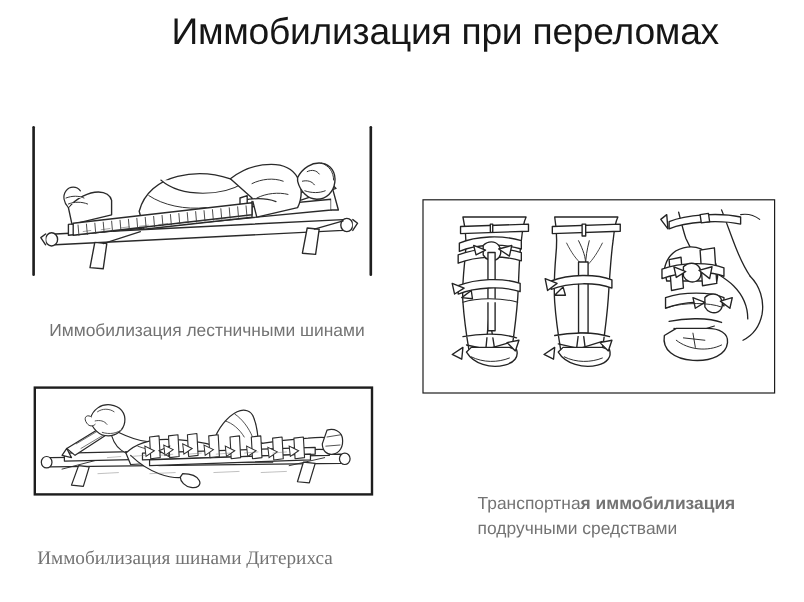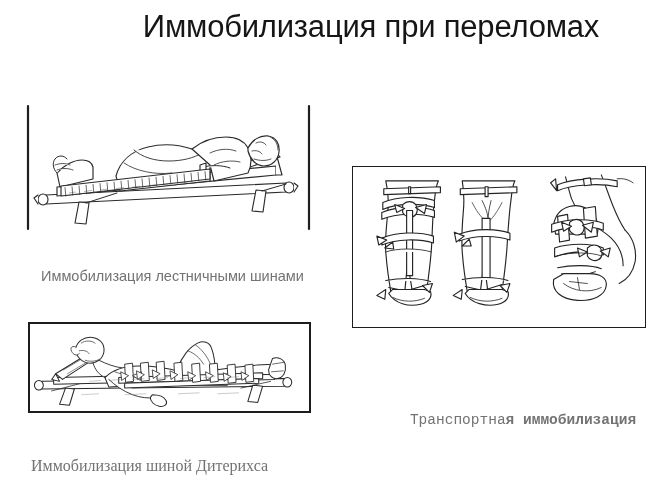--- a/index.html
+++ b/index.html
@@ -94,25 +94,25 @@
     top: 440px;
     font-family: "Liberation Serif", serif;
     font-size: 16px;
     line-height: 20px;
     font-weight: 400;
   }
   #caption-improvised-means {
     left: 398px;
     top: 394px;
     width: 250px;
-    font-family: Liberation Mono, monospace;
+    font-family: Liberation Sans, sans-serif;
     font-size: 14.5px;
     line-height: 21px;
     font-weight: 400;
-    text-align: center;
+    text-align: left;
     white-space: normal;
   }
   #caption-improvised-means .cap-line {
     display: block;
   }
   #caption-improvised-means .cap-em {
     font-weight: 600;
   }
 </style>
 </head>
@@ -324,20 +324,21 @@
       <path d="M226 112 L228 124" stroke-width="0.8"></path>
       <path d="M218 116 L236 118" stroke-width="0.8"></path>
 
       <path d="M274 64 C282 72 286 84 284 96 C282 106 276 114 268 118" stroke-width="1.1" fill="none"></path>
     </g>
   </svg>
 </div>
 
 <div class="caption" id="caption-improvised-means">
   <span class="cap-line"><span>Транспортна</span><span class="cap-em">я иммобилизация</span></span>
+  <span class="cap-line">подручными средствами</span>
 </div>
 
 <div class="figure" id="fig-dieterichs-splint">
   <svg viewBox="0 0 283 91" preserveAspectRatio="none">
     <g fill="#ffffff" stroke="#2a2a2a" stroke-width="1.05" stroke-linejoin="round" stroke-linecap="round">
 
       <path d="M12 60 L258 57 L258 65 L12 68 Z"></path>
       <ellipse cx="9" cy="64" rx="4.5" ry="5"></ellipse>
       <ellipse cx="261" cy="61" rx="4.5" ry="5"></ellipse>
 
@@ -424,13 +425,13 @@
       <line x1="176" y1="56" x2="188" y2="55"></line>
       <line x1="200" y1="56" x2="212" y2="55"></line>
       <line x1="52" y1="74" x2="70" y2="73"></line>
       <line x1="96" y1="74" x2="118" y2="73"></line>
       <line x1="150" y1="73" x2="172" y2="72"></line>
       <line x1="190" y1="73" x2="212" y2="72"></line>
     </g>
   </svg>
 </div>
 
-<div class="caption" id="caption-dieterichs-splint">Иммобилизация шиной Дитерихса</div>
+<div class="caption" id="caption-dieterichs-splint">Иммобилизация шинами Дитерихса</div>
 
 </body></html>

